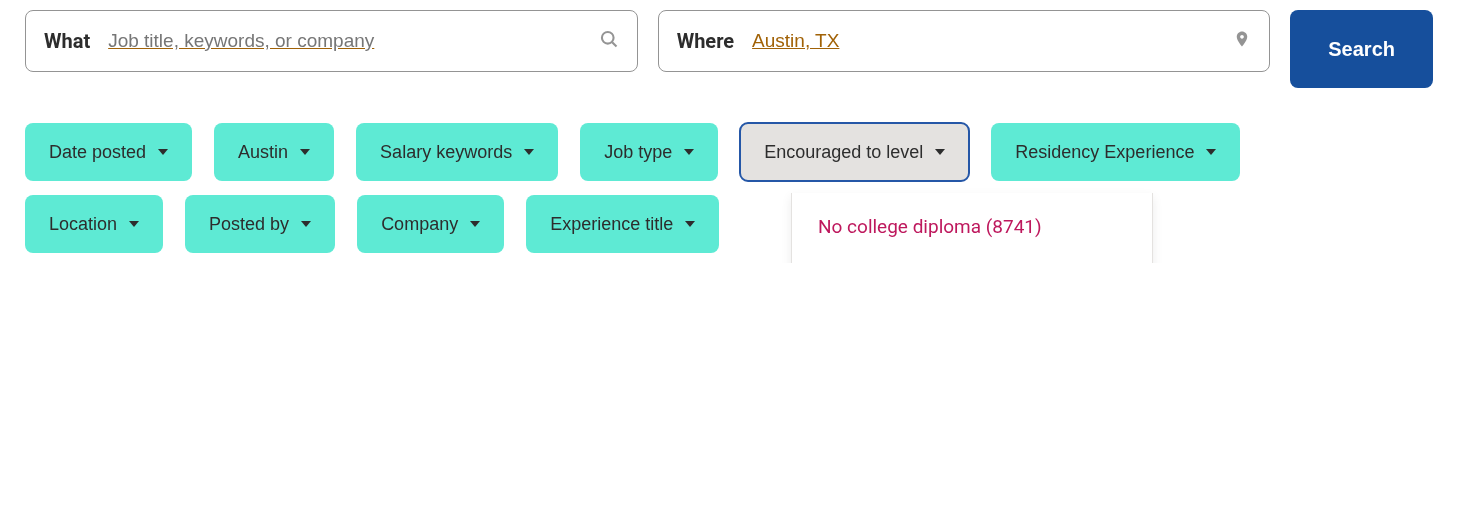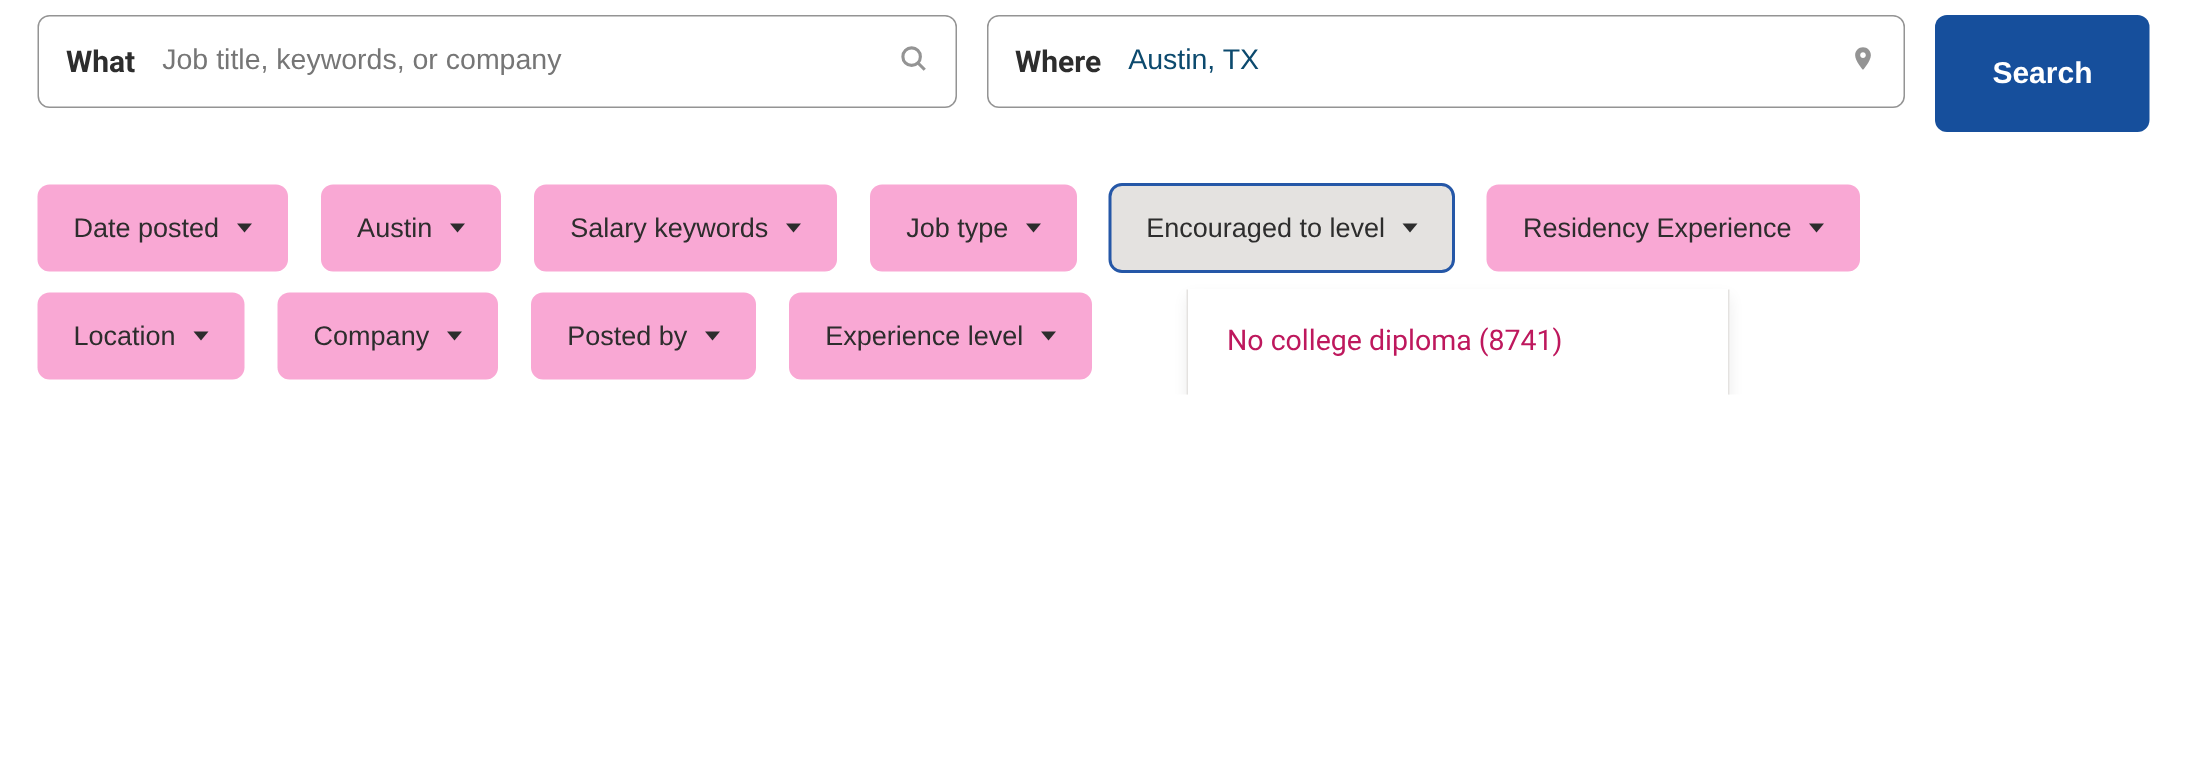--- a/index.html
+++ b/index.html
@@ -34,22 +34,23 @@
       font-size: 20px;
       color: #2d2d2d;
       margin-right: 18px;
       white-space: nowrap;
     }
     .search-box input {
       flex: 1;
       border: none;
       outline: none;
       font-size: 19px;
-      color: #0c4a6e;
+      color: #a16207;
       background: transparent;
+      text-decoration: underline;
     }
     .search-box input::placeholder {
       color: #767676;
     }
     .search-box .icon {
       color: #949494;
       flex-shrink: 0;
     }
     .search-button {
       background: #164f9c;
@@ -70,21 +71,21 @@
     }
     .filter-row {
       display: flex;
       gap: 22px;
       flex-wrap: wrap;
     }
     .filter-chip {
       display: inline-flex;
       align-items: center;
       gap: 12px;
-      background: #f9a8d4;
+      background: #5eead4;
       border: none;
       border-radius: 8px;
       padding: 0 24px;
       height: 58px;
       font-size: 18px;
       color: #2d2d2d;
       cursor: pointer;
       position: relative;
     }
     .filter-chip.active {
@@ -180,29 +181,29 @@
       <span class="caret"></span>
     </button>
   </div>
 
   <div class="filter-row">
     <button class="filter-chip">
       <span>Location</span>
       <span class="caret"></span>
     </button>
     <button class="filter-chip">
+      <span>Posted by</span>
+      <span class="caret"></span>
+    </button>
+    <button class="filter-chip">
       <span>Company</span>
       <span class="caret"></span>
     </button>
     <button class="filter-chip">
-      <span>Posted by</span>
-      <span class="caret"></span>
-    </button>
-    <button class="filter-chip">
-      <span>Experience level</span>
+      <span>Experience title</span>
       <span class="caret"></span>
     </button>
   </div>
 
   <div class="dropdown">
     <div class="dropdown-item">No college diploma (8741)</div>
     <div class="dropdown-item">Fair chance (4250)</div>
     <div class="dropdown-item highlight">Military encouraged (1919)</div>
     <div class="dropdown-item">No high school diploma (129)</div>
     <div class="dropdown-item">Back to work (33)</div>

